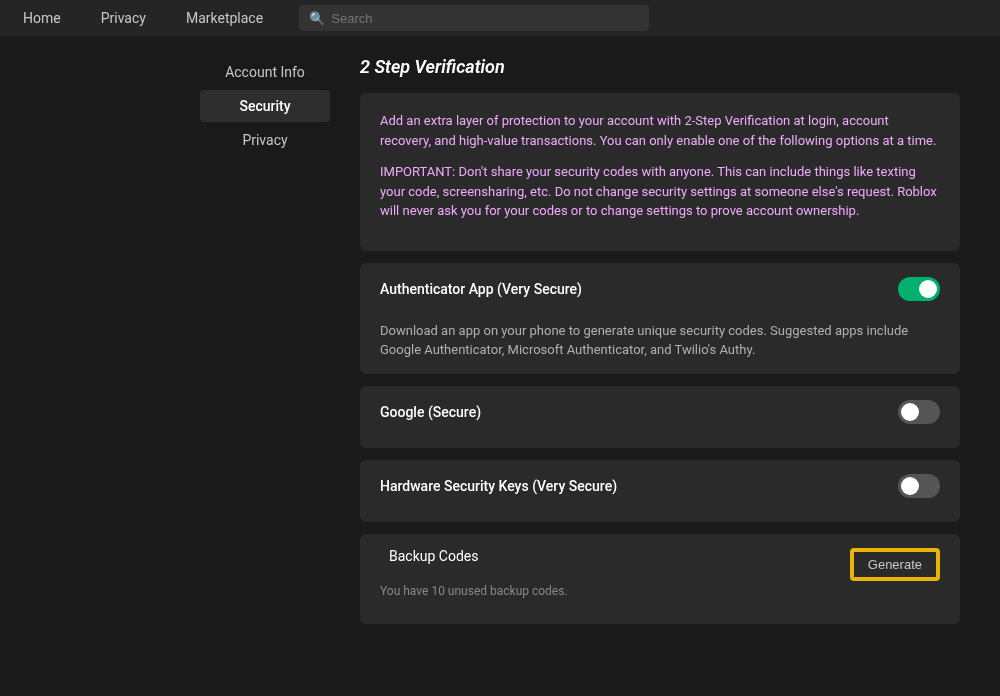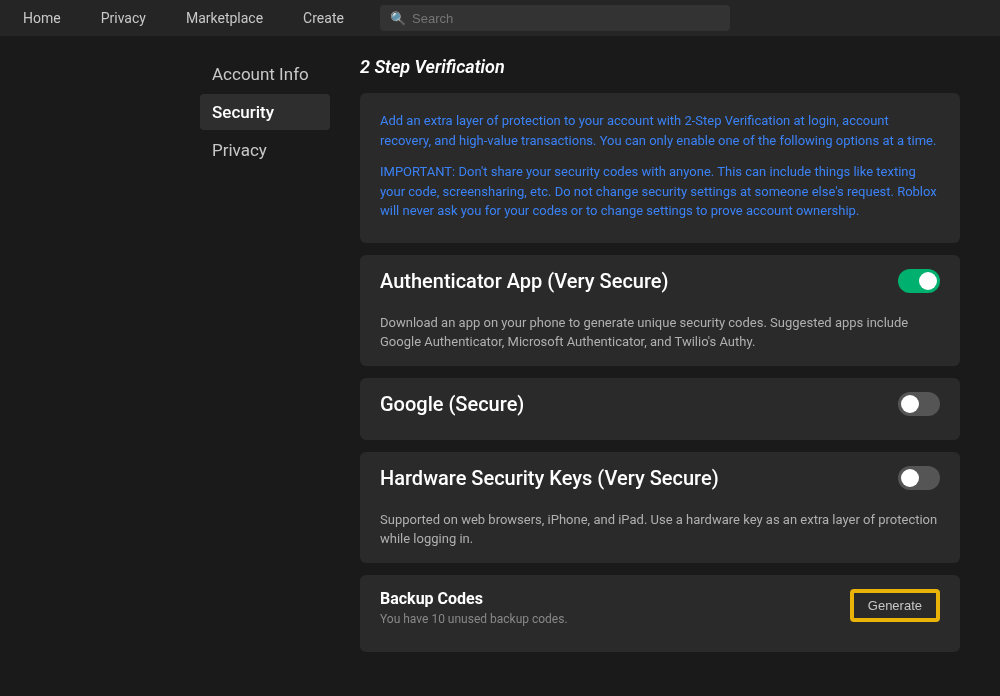--- a/index.html
+++ b/index.html
@@ -91,23 +91,24 @@
       flex-shrink: 0;
       margin-right: 30px;
       padding-top: 0;
     }
 
     .sidebar-item {
       display: block;
       padding: 8px 12px;
       color: #c8c8c8;
       cursor: pointer;
-      font-size: 17px;
+      font-size: 14px;
       border-radius: 4px;
       margin-bottom: 2px;
+      text-align: center;
     }
 
     .sidebar-item.active {
       background-color: #2e2e2e;
       color: #fff;
       font-weight: 500;
     }
 
     
     .main-content {
@@ -123,48 +124,48 @@
     }
 
     .info-card {
       background-color: #2a2a2a;
       border-radius: 6px;
       padding: 18px 20px;
       margin-bottom: 12px;
     }
 
     .info-text {
-      color: #3b82f6;
+      color: #f0abfc;
       font-size: 13px;
       line-height: 1.5;
       margin-bottom: 12px;
     }
 
     .info-text:last-child {
-      margin-bottom: 4px;
+      margin-bottom: 12px;
     }
 
     
     .option-card {
       background-color: #2a2a2a;
       border-radius: 6px;
       padding: 14px 20px;
       margin-bottom: 12px;
     }
 
     .option-header {
       display: flex;
       align-items: center;
       justify-content: space-between;
       margin-bottom: 10px;
     }
 
     .option-title {
       color: #fff;
-      font-size: 20px;
+      font-size: 14px;
       font-weight: 500;
     }
 
     .option-desc {
       color: #b0b0b0;
       font-size: 13px;
       line-height: 1.5;
       margin-top: 20px;
     }
 
@@ -227,49 +228,50 @@
       margin-bottom: 12px;
     }
 
     .backup-title-group {
       display: flex;
       flex-direction: column;
     }
 
     .backup-title {
       color: #fff;
-      font-size: 16px;
-      font-weight: 700;
+      font-size: 14px;
+      font-weight: 400;
       margin-bottom: 4px;
+      margin-left: 9px;
     }
 
     .backup-subtitle {
       color: #888;
       font-size: 12px;
+      margin-top: 16px;
     }
 
     .generate-btn {
       background-color: transparent;
       border: 4px solid #eab308;
       color: #c8c8c8;
       padding: 5px 14px;
       border-radius: 4px;
       cursor: pointer;
       font-size: 13px;
       white-space: nowrap;
     }
   </style>
 </head>
 <body>
 
 <nav class="top-nav">
   <div class="nav-item">Home</div>
   <div class="nav-item">Privacy</div>
   <div class="nav-item">Marketplace</div>
-  <div class="nav-item">Create</div>
   <div class="search-bar">
     <span class="search-icon-wrap">🔍</span>
     <input type="text" placeholder="Search" style="">
   </div>
 </nav>
 
 <div class="page-container">
 
   <div class="content-layout">
 
@@ -310,21 +312,20 @@
       </div>
 
       <div class="option-card">
         <div class="option-header">
           <span class="option-title">Hardware Security Keys (Very Secure)</span>
           <label class="toggle-wrap">
             <input type="checkbox" style="">
             <span class="toggle-slider"></span>
           </label>
         </div>
-        <p class="option-desc">Supported on web browsers, iPhone, and iPad. Use a hardware key as an extra layer of protection while logging in.</p>
       </div>
 
       <div class="backup-card">
         <div class="backup-header">
           <div class="backup-title-group">
             <span class="backup-title">Backup Codes</span>
             <span class="backup-subtitle">You have 10 unused backup codes.</span>
           </div>
           <button class="generate-btn">Generate</button>
         </div>

